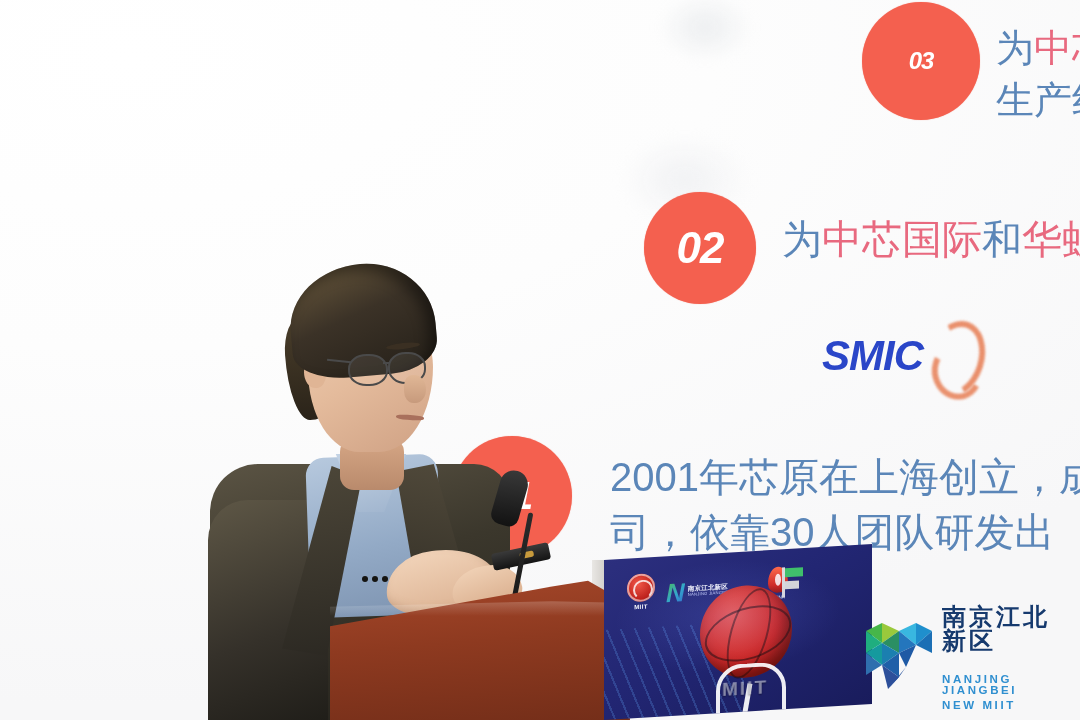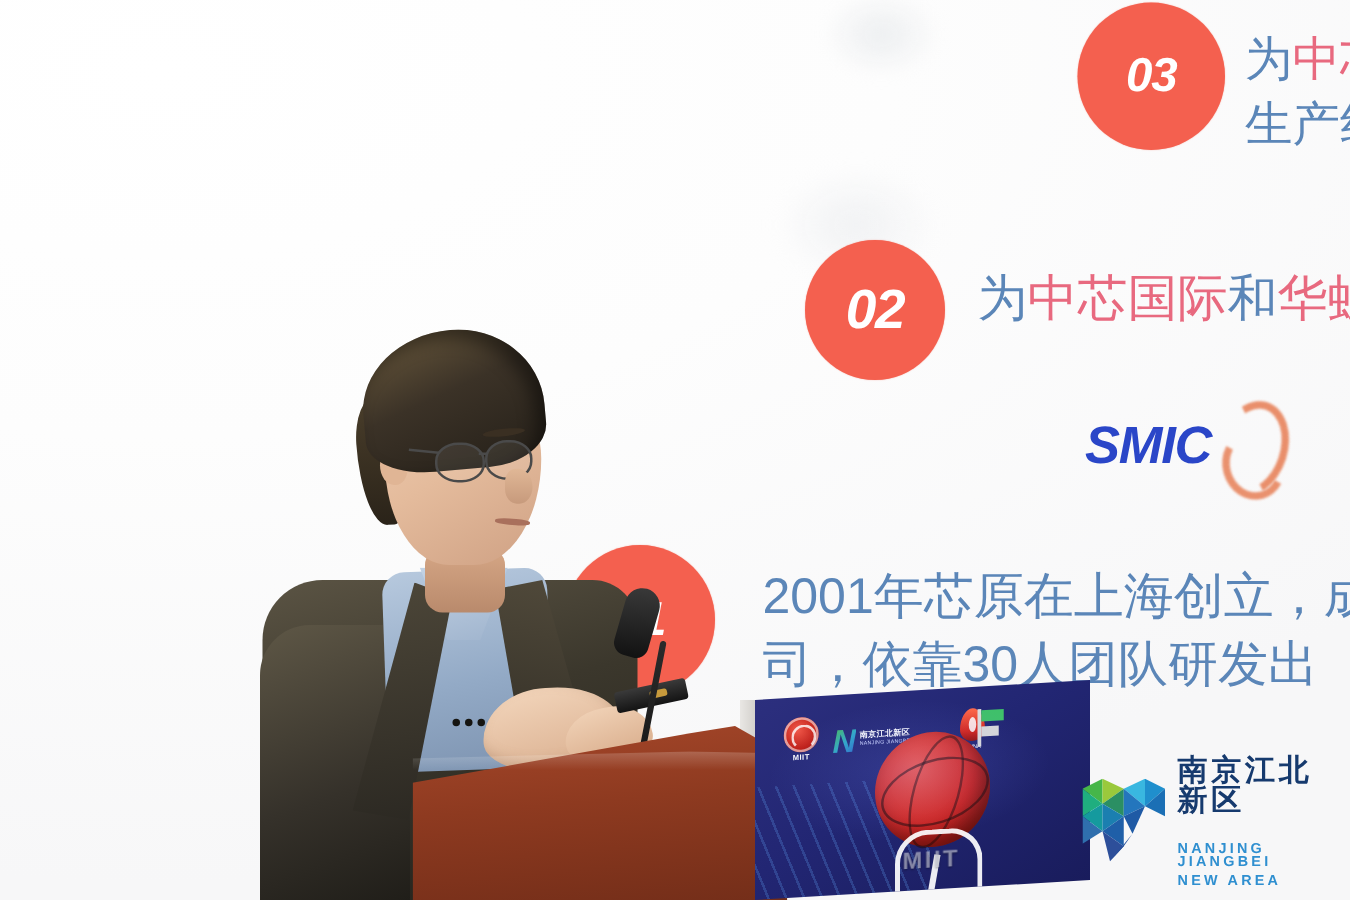--- a/index.html
+++ b/index.html
@@ -36,42 +36,42 @@
     background:#f4604f;
     display:flex;align-items:center;justify-content:center;
     color:#fff;
     font-weight:bold;
     font-style:italic;
     letter-spacing:-1px;
     box-shadow:0 0 1px rgba(244,96,79,.6);
   }
   .bullet span{ filter:blur(.4px); }
 
-  #bullet-03{ left:862px;top:2px;width:118px;height:118px;font-size:38px;}
+  #bullet-03{ left:862px;top:2px;width:118px;height:118px;font-size:24px;}
   #bullet-02{ left:644px;top:192px;width:112px;height:112px;font-size:44px;}
   #bullet-01{ left:452px;top:436px;width:120px;height:120px;font-size:38px;}
 
   
   .slide-text{
     position:absolute;
     color:#5b86b8;
     font-weight:500;
     white-space:nowrap;
     filter:blur(.55px);
     line-height:1.38;
   }
   .hl{ color:#e8697f; }
 
   #text-03{ left:996px;top:22px;font-size:38px; }
   #text-02{ left:782px;top:212px;font-size:40px; }
   #text-01{ left:610px;top:450px;font-size:40px; }
 
   
   #smic{
-    position:absolute;left:862px;top:318px;
+    position:absolute;left:816px;top:318px;
     width:170px;height:72px;
   }
   #smic .smic-word{
     position:absolute;left:6px;top:14px;
     font-size:42px;font-weight:bold;font-style:italic;
     color:#2a46c8;letter-spacing:-1px;
     filter:blur(.5px);
   }
   #smic .swirl{
     position:absolute;left:112px;top:2px;width:44px;height:66px;
@@ -489,17 +489,17 @@
         <polygon points="50,0 66,8 50,22" fill="#1f8fcd"></polygon>
         <polygon points="33,8 50,22 33,30" fill="#2476bd"></polygon>
         <polygon points="50,22 66,8 66,30" fill="#1b6fb5"></polygon>
         <polygon points="33,30 50,22 40,44" fill="#1f5aa5"></polygon>
         <polygon points="22,66 33,54 40,44" fill="#24509c"></polygon>
       </svg>
     </div>
     <div>
       <div class="wm-cn">南京江北新区</div>
       <div class="wm-en1">NANJING JIANGBEI</div>
-      <div class="wm-en2">NEW AREA</div>
+      <div class="wm-en2">NEW MIIT</div>
     </div>
   </div>
 
 </div>
 
 </body></html>

